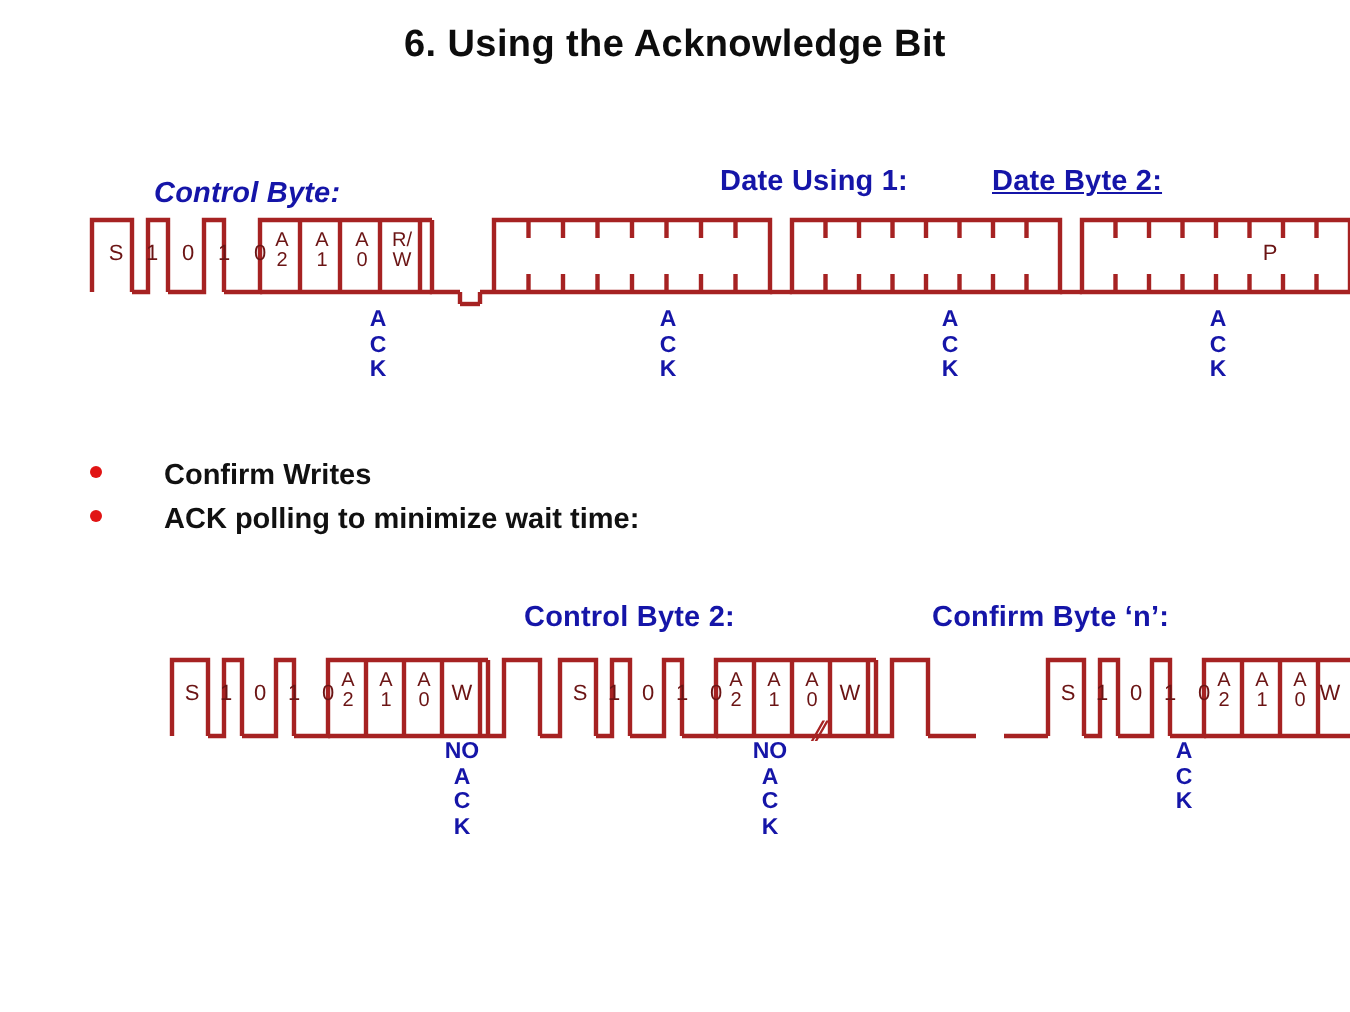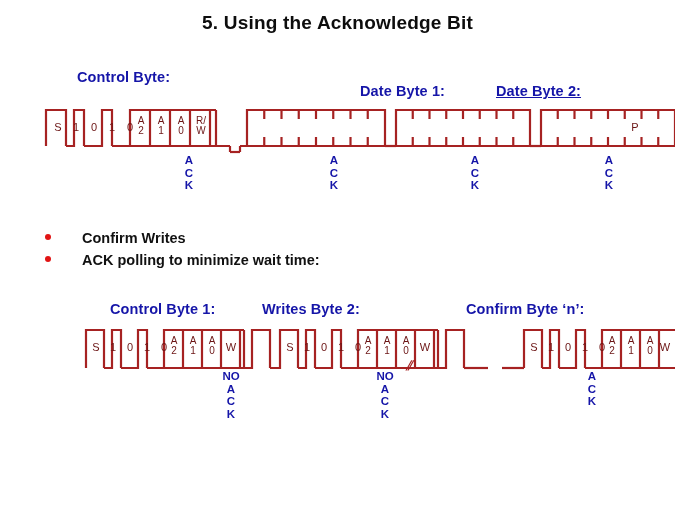--- a/index.html
+++ b/index.html
@@ -117,24 +117,24 @@
     color: #a62222;
     font-style: italic;
     font-weight: bold;
   }
 </style>
 </head>
 <body>
 
 <div id="slide">
 
-  <div class="slide-title">5. Using the Acknowledge Bit</div>
-
-  <div class="caption" style="left:77px; top:69px;">Control Byte:</div>
-  <div class="caption" style="left:360px; top:83px;">Date Byte 1:</div>
+  <div class="slide-title">6. Using the Acknowledge Bit</div>
+
+  <div class="caption" style="left:77px; top:89px;font-style:italic;">Control Byte:</div>
+  <div class="caption" style="left:360px; top:83px;">Date Using 1:</div>
   <div class="caption" style="left:496px; top:83px;text-decoration:underline;">Date Byte 2:</div>
 
   <div class="wave-canvas" style="left:44px; top:106px; width:592px; height:46px;">
     <svg width="592" height="46" viewBox="0 0 592 46">
       <g fill="none" stroke="#a62222" stroke-width="2.2" stroke-linejoin="miter" stroke-linecap="butt">
 
         <path d="M2,40 L2,4 L22,4 L22,40"></path>
 
         <path d="M22,40 L30,40 L30,4 L40,4 L40,40"></path>
 
@@ -264,22 +264,21 @@
 
   <div class="bullet-row" style="left:45px; top:252px;">
     <span class="bullet-dot"></span>
     <span class="bullet-text">ACK polling to minimize wait time:</span>
   </div>
   <div class="bullet-row" style="left:45px; top:230px;">
     <span class="bullet-dot"></span>
     <span class="bullet-text">Confirm Writes</span>
   </div>
 
-  <div class="caption" style="left:110px; top:301px;">Control Byte 1:</div>
-  <div class="caption" style="left:262px; top:301px;">Writes Byte 2:</div>
+  <div class="caption" style="left:262px; top:301px;">Control Byte 2:</div>
   <div class="caption" style="left:466px; top:301px;">Confirm Byte ‘n’:</div>
 
   <div class="wave-canvas" style="left:84px; top:326px; width:530px; height:46px;">
     <svg width="530" height="46" viewBox="0 0 530 46">
       <g fill="none" stroke="#a62222" stroke-width="2.2" stroke-linejoin="miter" stroke-linecap="butt">
 
         <path d="M2,42 L2,4 L20,4 L20,42"></path>
         <path d="M20,42 L28,42 L28,4 L37,4 L37,42"></path>
         <path d="M37,42 L54,42 L54,4 L63,4 L63,42"></path>
         <path d="M63,42 L80,42 L80,4 L160,4"></path>

